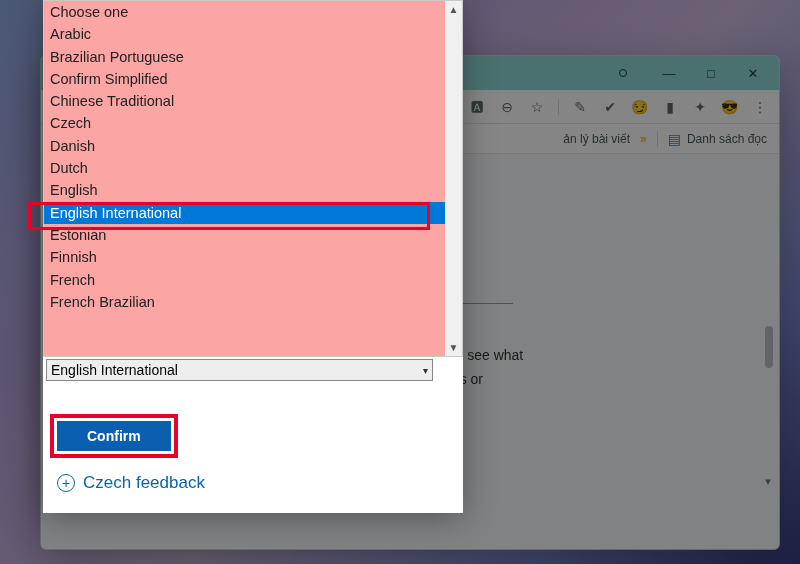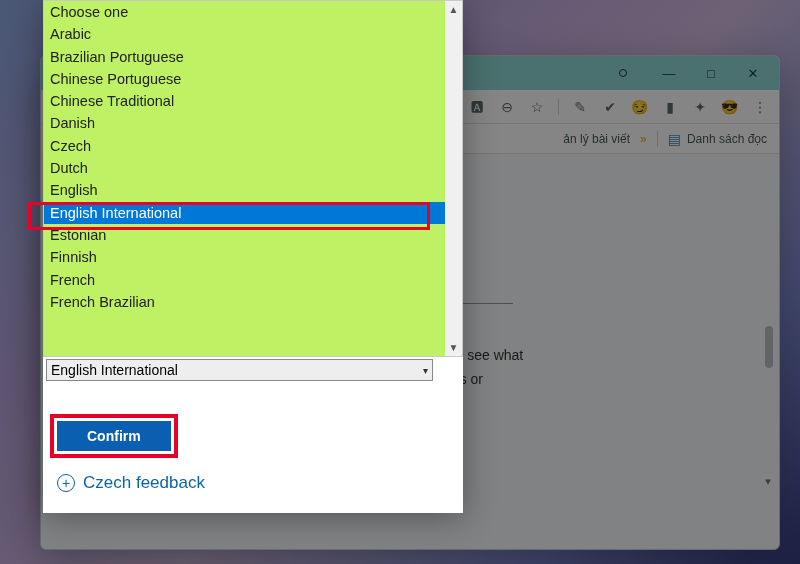--- a/index.html
+++ b/index.html
@@ -70,21 +70,21 @@
     left:43px; top:0;
     width:420px;
     background:#fff;
     z-index:20;
     box-shadow:0 4px 30px rgba(0,0,0,.35);
     padding-bottom:20px;
   }
   .listbox {
     position:relative;
     border:1px solid #c9c9c9;
-    background:#bef264;
+    background:#fca5a5;
     height:357px;
     overflow:hidden;
     margin:0 0 0 0;
   }
   .listbox-inner { padding:0; }
   .opt {
     font-size:14.5px;
     color:#222;
     padding:1px 6px;
     line-height:20.3px;
@@ -195,24 +195,24 @@
 </div>
 
 <div class="dim"></div>
 
 <div class="modal">
   <div class="listbox">
     <div class="listbox-inner" id="listbox-inner">
         <div class="opt">Choose one</div>
         <div class="opt">Arabic</div>
         <div class="opt">Brazilian Portuguese</div>
-        <div class="opt">Chinese Portuguese</div>
+        <div class="opt">Confirm Simplified</div>
         <div class="opt">Chinese Traditional</div>
+        <div class="opt">Czech</div>
         <div class="opt">Danish</div>
-        <div class="opt">Czech</div>
         <div class="opt">Dutch</div>
         <div class="opt">English</div>
         <div class="opt selected">English International</div>
         <div class="opt">Estonian</div>
         <div class="opt">Finnish</div>
         <div class="opt">French</div>
         <div class="opt">French Brazilian</div>
       </div>
     <div class="listbox-scroll">
       <div class="ls-arrow">▲</div>

